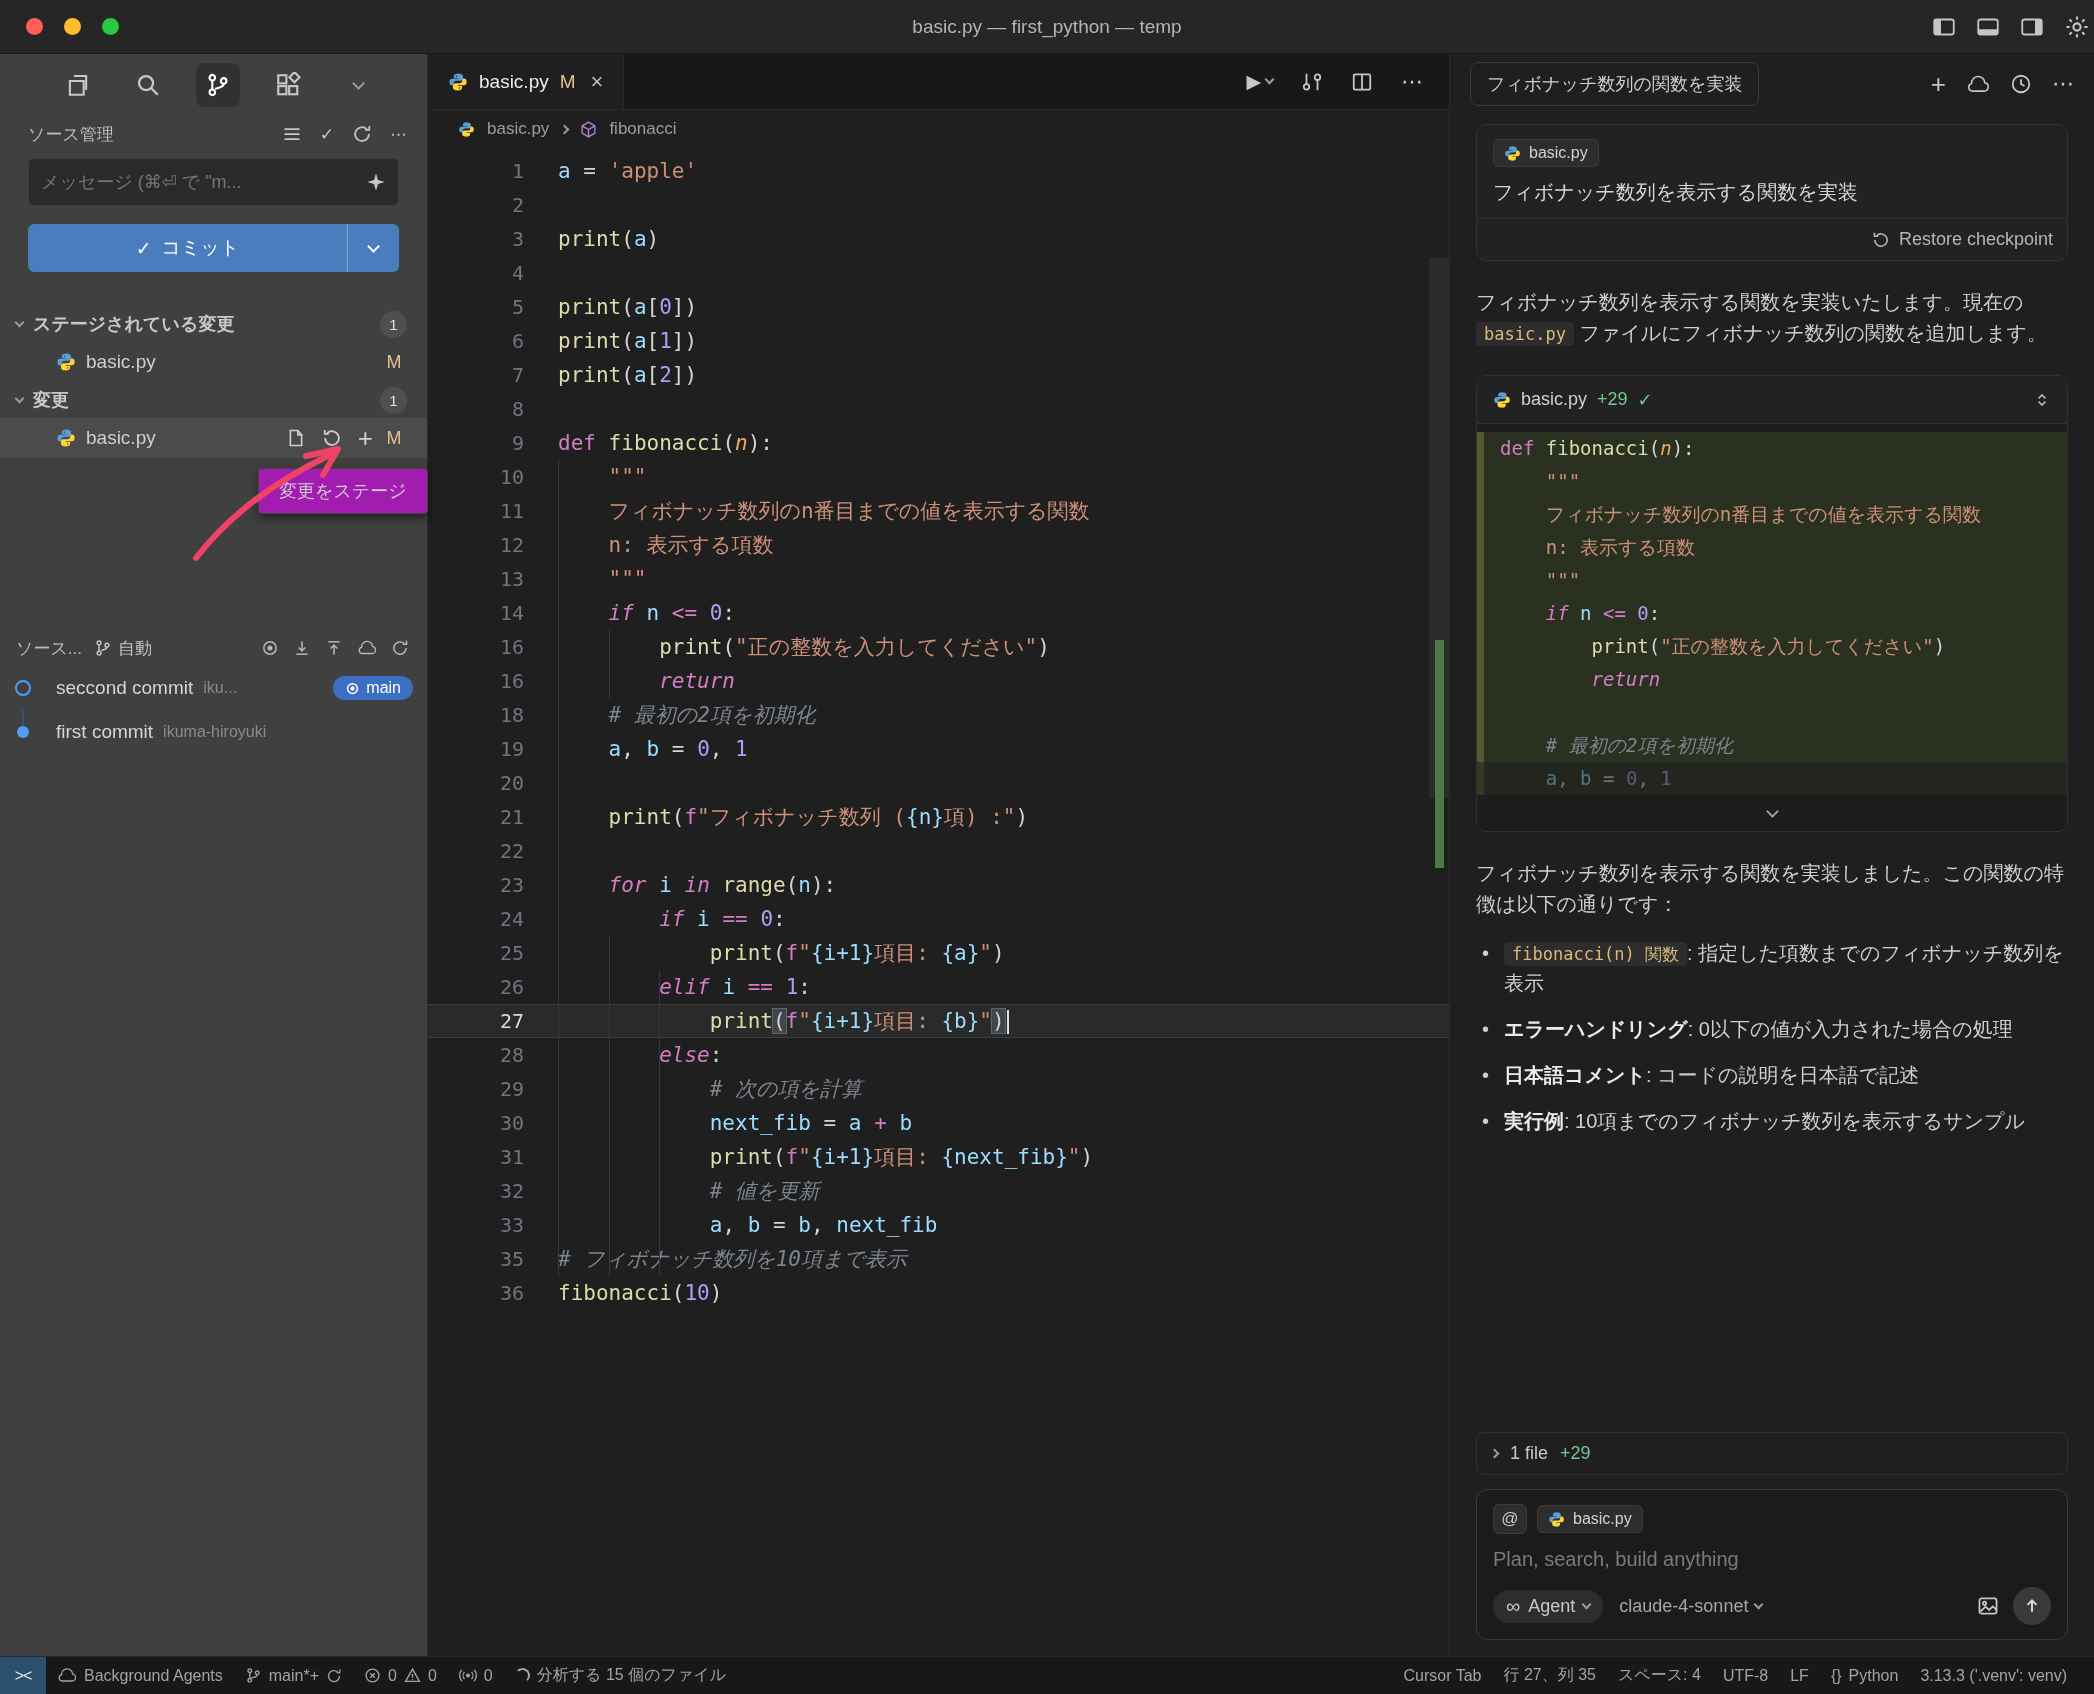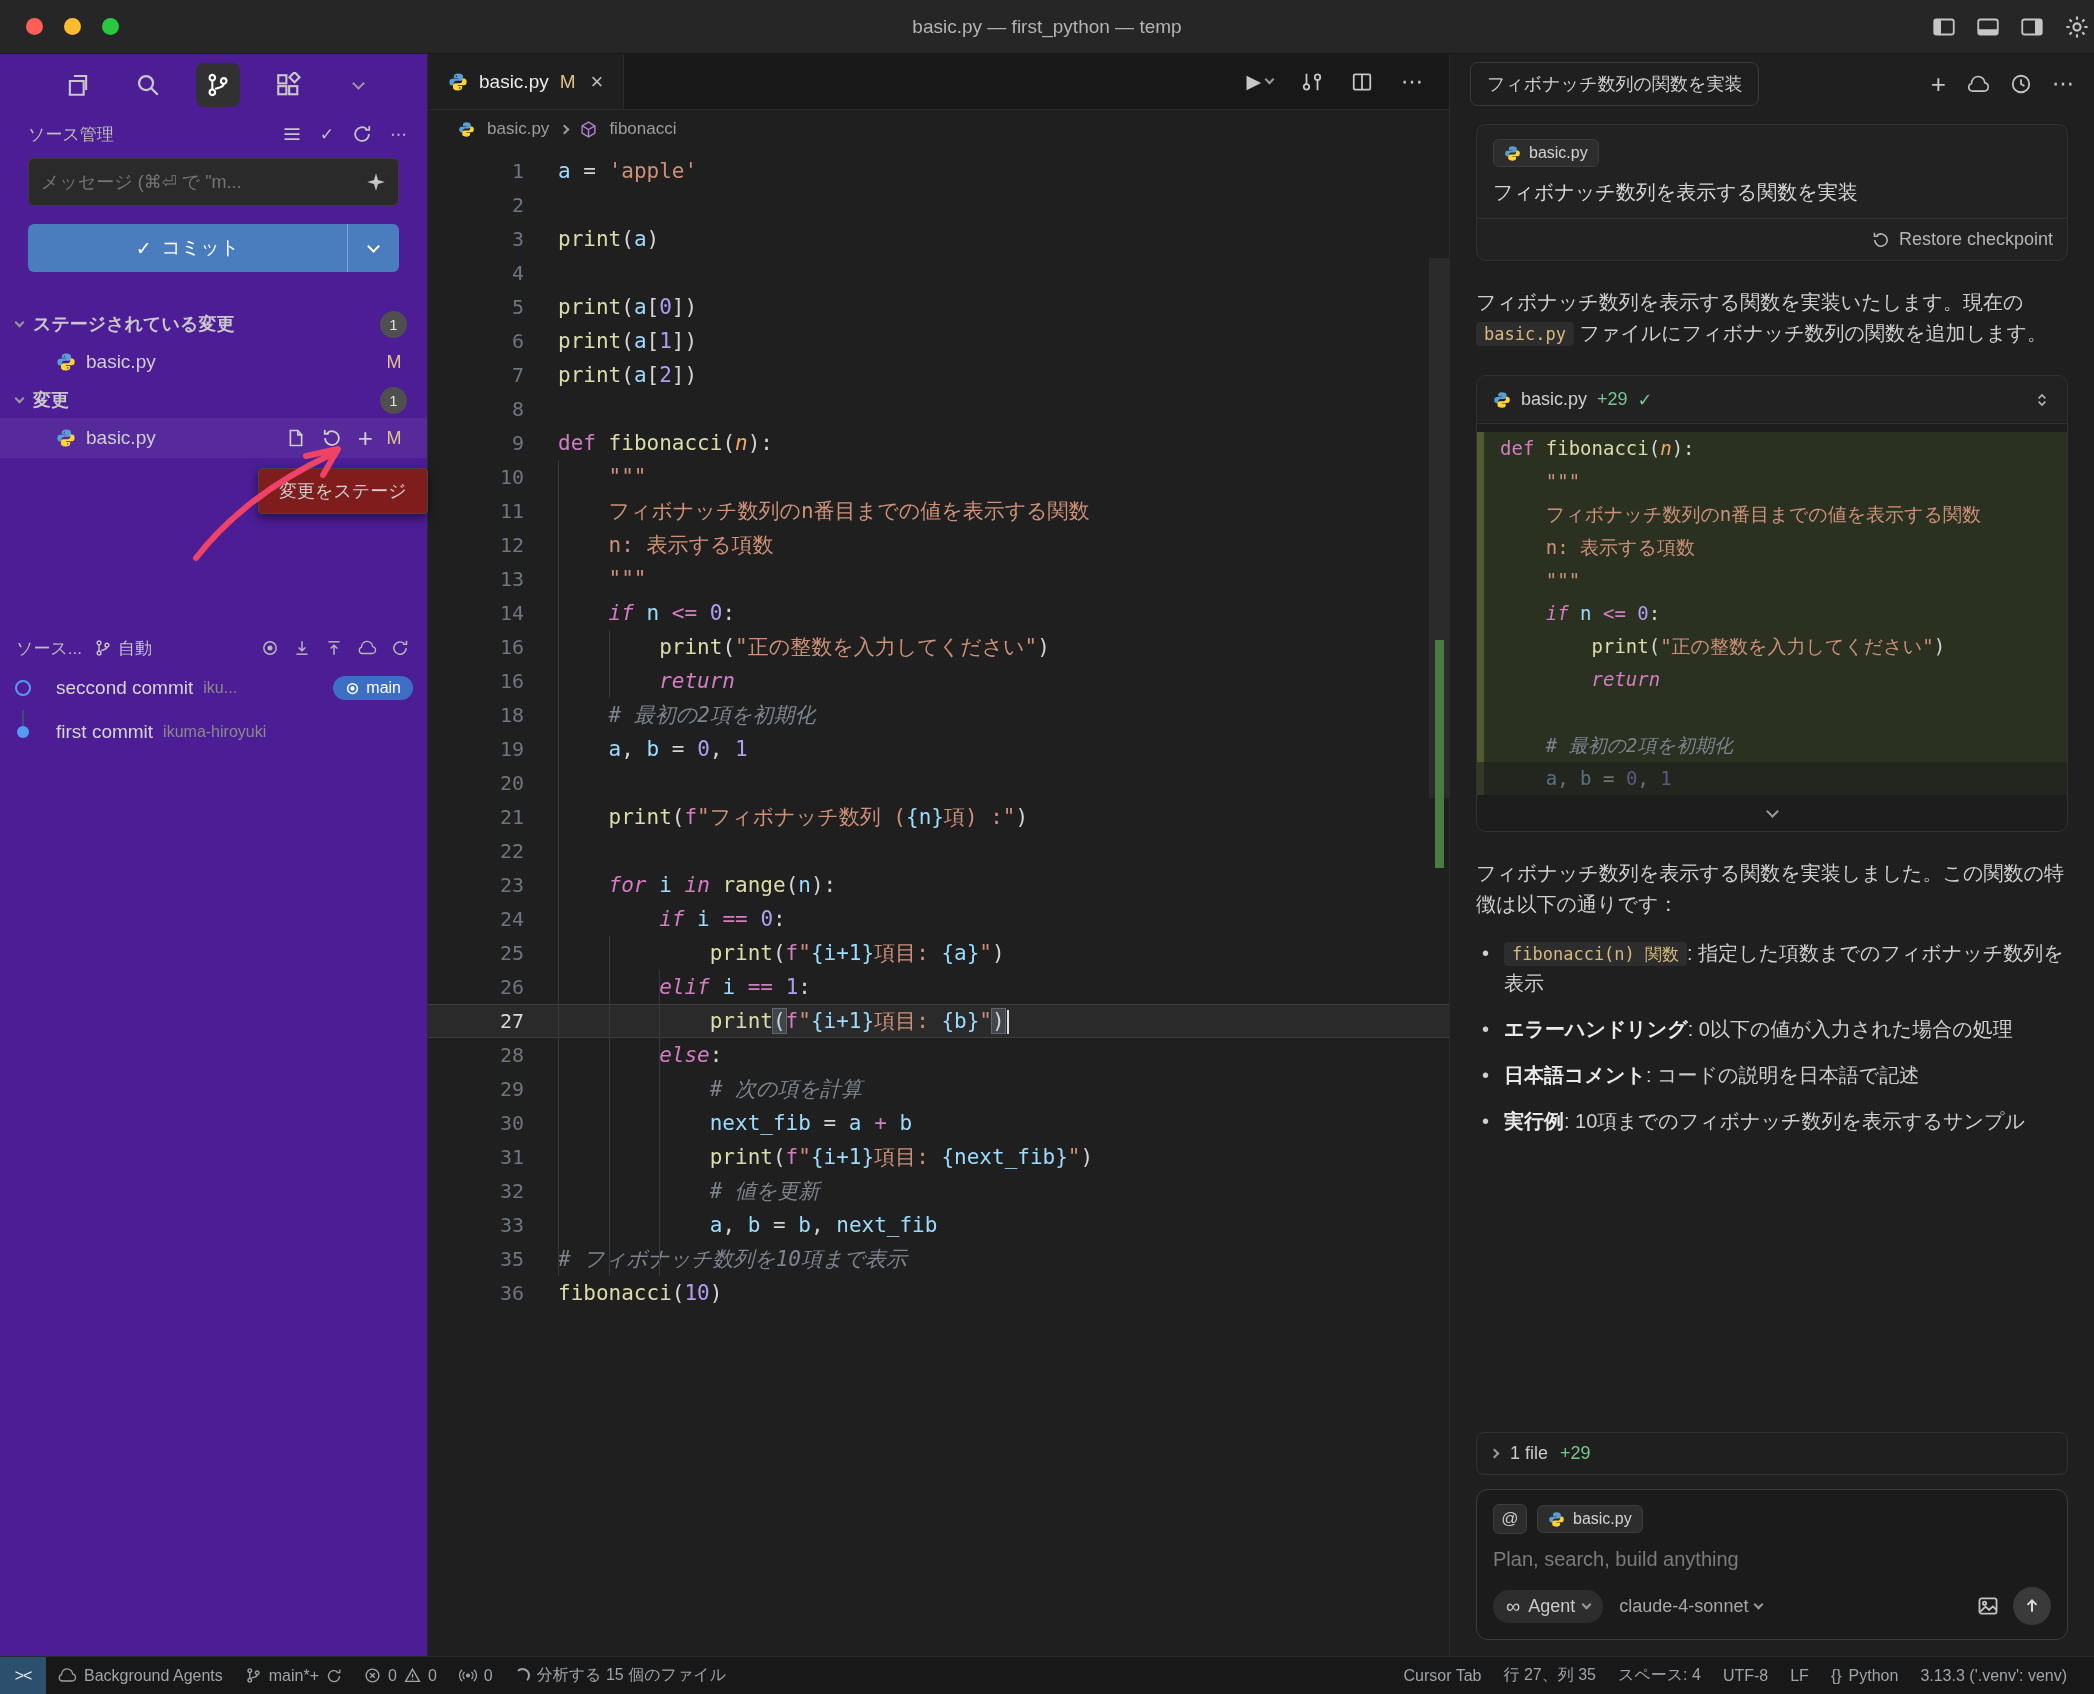--- a/index.html
+++ b/index.html
@@ -19,21 +19,21 @@
   .titlebar{height:54px;background:#262626;border-bottom:1px solid #191919;display:flex;align-items:center;justify-content:center;position:relative}
   .lights{position:absolute;left:26px;top:18px;display:flex;gap:21px}
   .light{width:17px;height:17px;border-radius:50%}
   .tb-title{font-size:19px;color:#b4b4b4}
   .tb-right{position:absolute;right:4px;top:0;height:54px;display:flex;align-items:center;gap:20px;color:#bdbdbd;overflow:hidden}
 
   
   .root{display:flex;height:1602px}
 
   
-  .sidebar{width:428px;flex:none;background:#4c1d95;border-right:1px solid #2b2b2b;position:relative;display:flex;flex-direction:column}
+  .sidebar{width:428px;flex:none;background:#404040;border-right:1px solid #2b2b2b;position:relative;display:flex;flex-direction:column}
   .act-row{height:62px;display:flex;align-items:center;gap:26px;padding:0 0 0 56px}
   .act-btn{width:44px;height:44px;display:flex;align-items:center;justify-content:center;border-radius:8px;color:#c8c8c8}
   .act-btn.active{background:#313131;color:#fff}
   .scm-head{height:36px;display:flex;align-items:center;padding:0 20px 0 28px;color:#bcbcbc;font-size:17px}
   .scm-head .sp{flex:1}
   .scm-icons{display:flex;align-items:center;gap:18px;color:#c5c5c5}
   .msg-box{margin:6px 28px 0;height:48px;background:#2a2a2a;border:1px solid #3c3c3c;border-radius:6px;display:flex;align-items:center;padding:0 12px;gap:8px}
   .msg-box input{flex:1;background:transparent;border:none;outline:none;color:#b9b9b9;font-size:18px;font-family:"Liberation Sans",sans-serif}
   .commit-btn{margin:18px 28px 0;height:48px;border-radius:6px;background:#4a7dbd;display:flex;align-items:stretch;color:#fff;font-size:19px}
   .commit-main{flex:1;display:flex;align-items:center;justify-content:center;gap:10px}
@@ -53,21 +53,21 @@
   .graph-head .gicons{margin-left:auto;display:flex;gap:14px;align-items:center;color:#b9b9b9}
   .commit-row{height:44px;display:flex;align-items:center;gap:10px;padding:0 14px 0 0;position:relative}
   .node-col{width:46px;display:flex;align-items:center;justify-content:center;flex:none}
   .node-ring{width:16px;height:16px;border:2.5px solid #539bf5;border-radius:50%}
   .node-dot{width:12px;height:12px;background:#539bf5;border-radius:50%}
   .commit-msg{font-size:19px;color:#d6d6d6;white-space:nowrap}
   .commit-author{font-size:16px;color:#8b8b8b;white-space:nowrap;overflow:hidden;text-overflow:ellipsis}
   .head-badge{margin-left:auto;display:flex;align-items:center;gap:6px;background:#3c6fc4;color:#fff;font-size:16px;border-radius:14px;padding:3px 12px;flex:none}
   .graph-line{position:absolute;left:22px;top:44px;width:2px;height:22px;background:#35507a}
 
-  .tooltip{position:absolute;left:258px;top:468px;background:#7f1d1d;border:1px solid #454545;border-radius:4px;padding:10px 20px;font-size:18px;color:#cfcfcf;box-shadow:0 4px 10px rgba(0,0,0,.5);z-index:30;white-space:nowrap}
+  .tooltip{position:absolute;left:258px;top:468px;background:#a21caf;border:1px solid #454545;border-radius:4px;padding:10px 20px;font-size:18px;color:#cfcfcf;box-shadow:0 4px 10px rgba(0,0,0,.5);z-index:30;white-space:nowrap}
   .annot{position:absolute;left:0;top:0;width:2094px;height:1694px;pointer-events:none;z-index:40}
 
   
   .editor{flex:1;min-width:0;display:flex;flex-direction:column;background:#1f1f1f}
   .tabbar{height:56px;background:#181818;border-bottom:1px solid #2b2b2b;display:flex;align-items:stretch}
   .tab{display:flex;align-items:center;gap:11px;padding:0 20px;background:#1f1f1f;border-right:1px solid #2b2b2b;font-size:19px;color:#eaeaea}
   .tab .close{font-size:22px;color:#bdbdbd;margin-left:4px}
   .tab-actions{margin-left:auto;display:flex;align-items:center;gap:28px;padding-right:26px;color:#c7c7c7}
   .runbtn{display:flex;align-items:center;gap:5px}
   .breadcrumb{height:38px;display:flex;align-items:center;gap:12px;padding-left:30px;font-size:17px;color:#9d9d9d}

